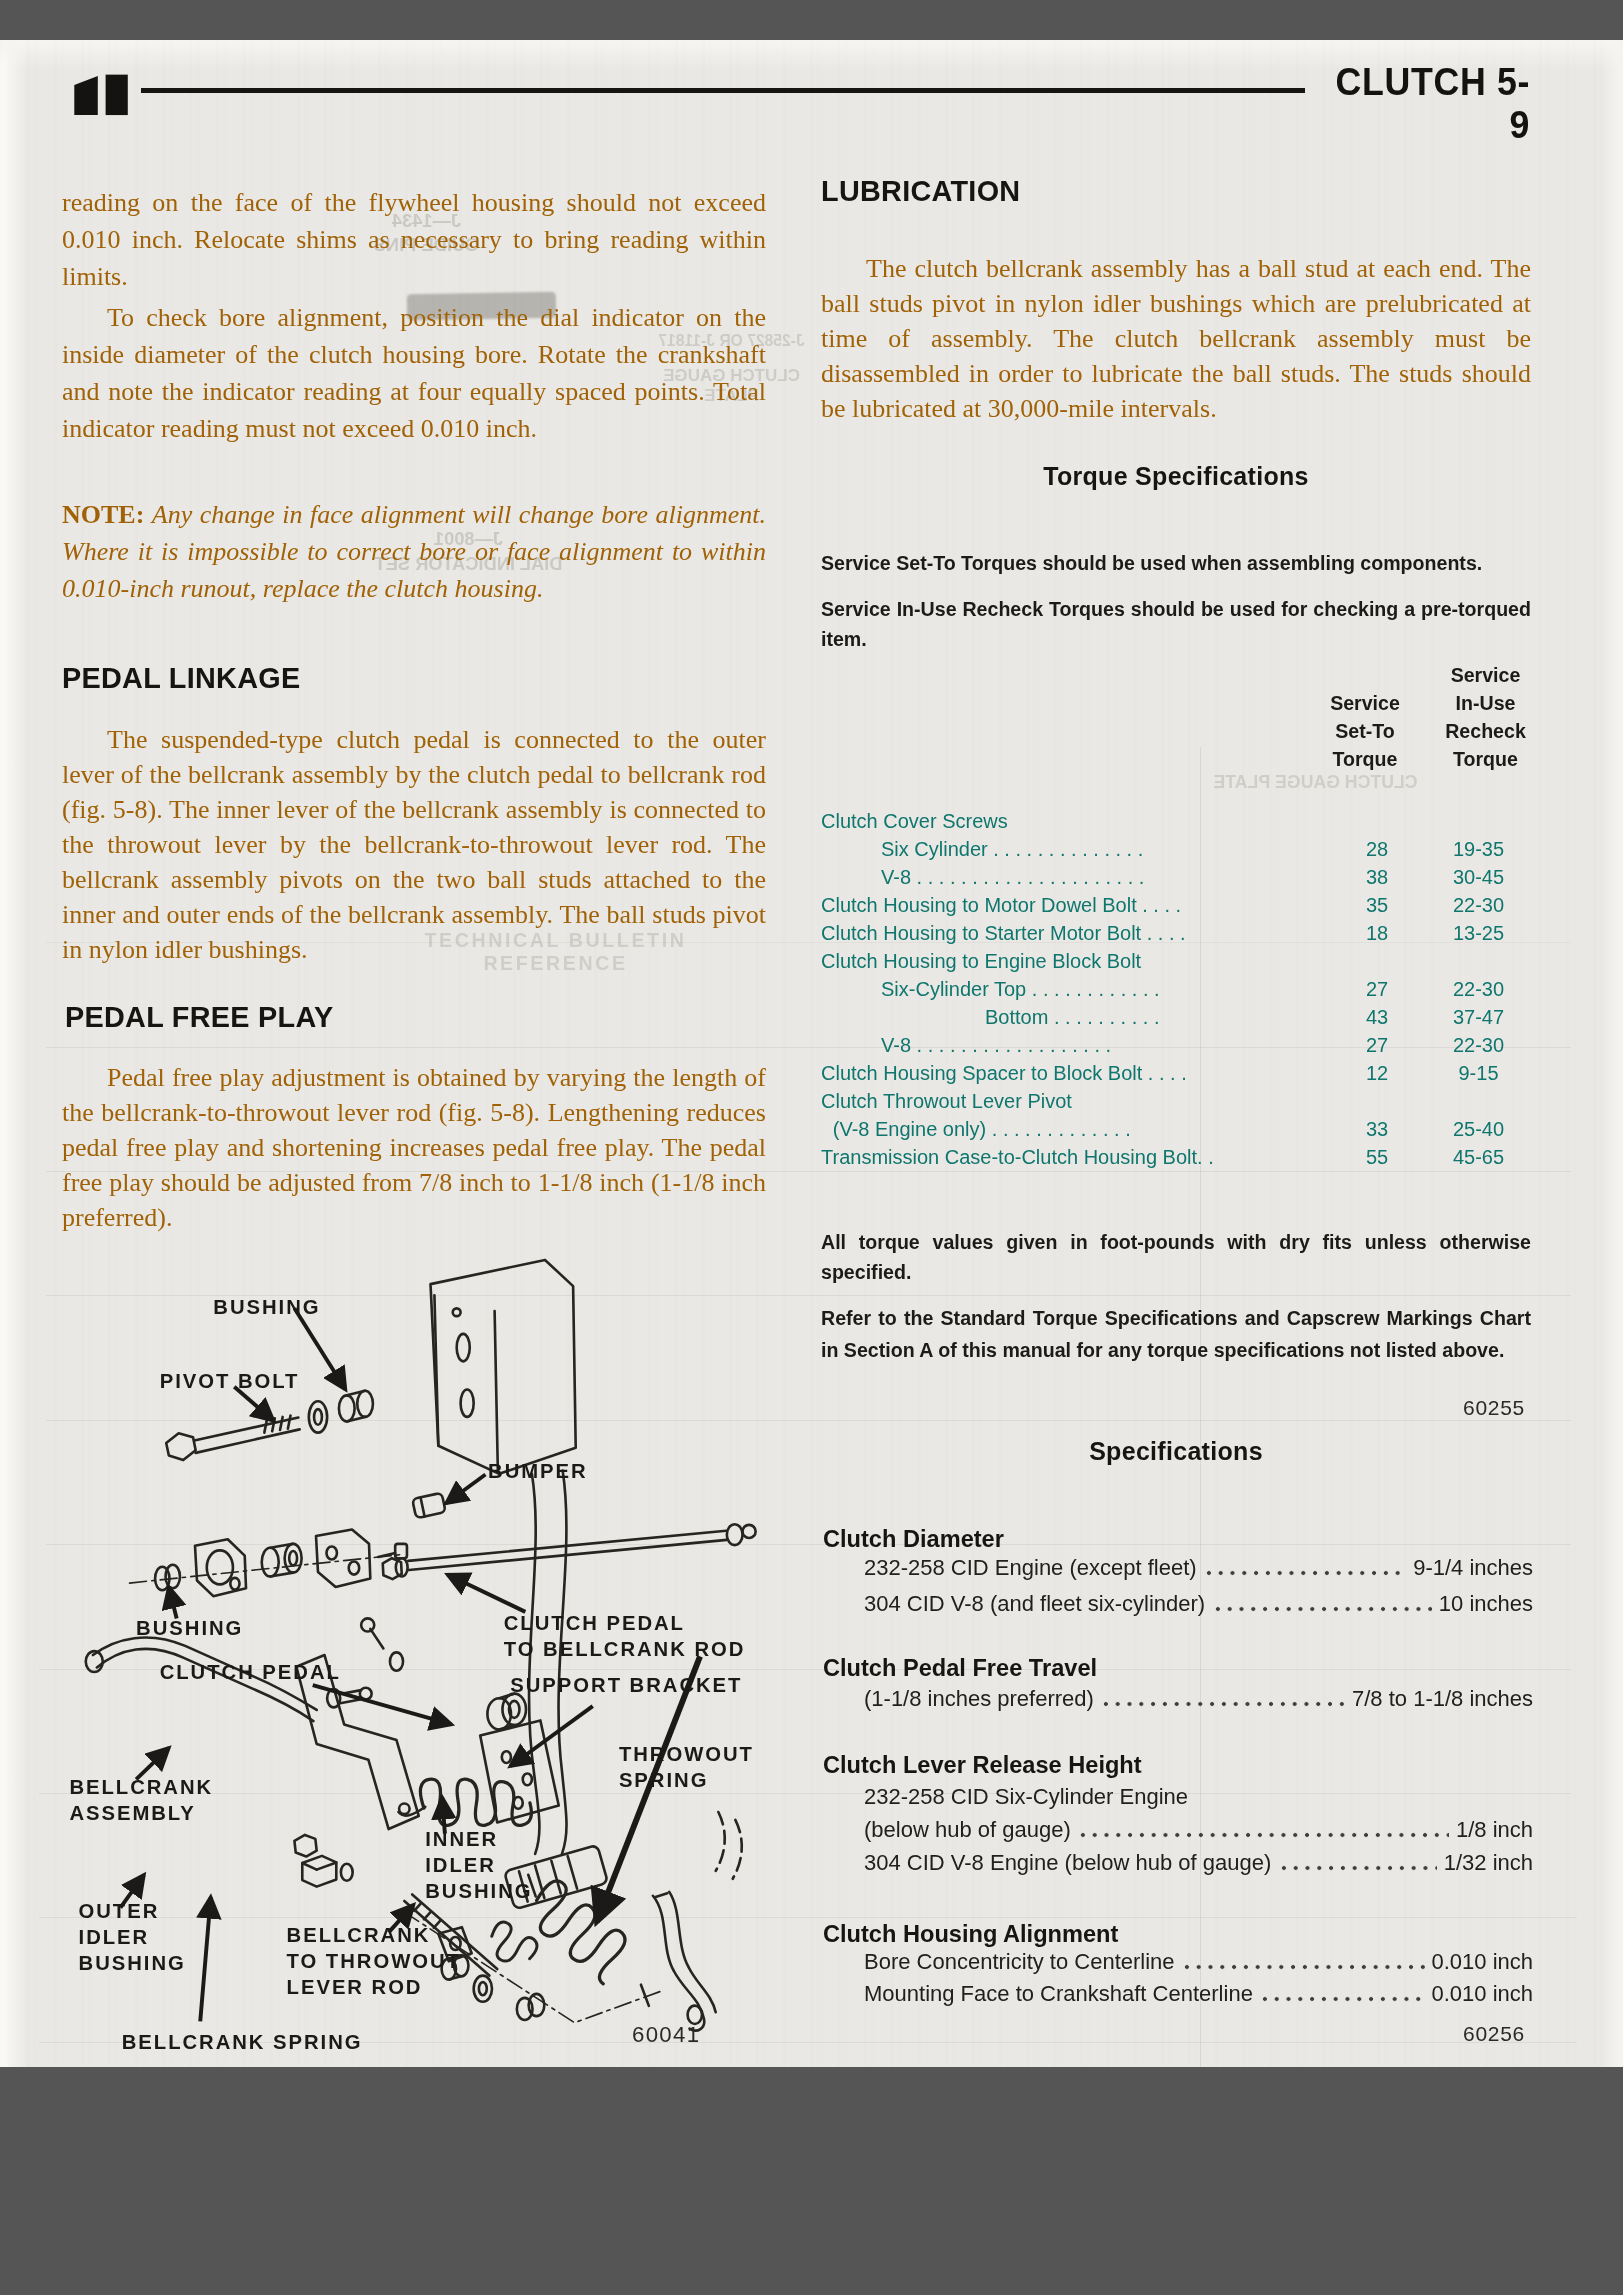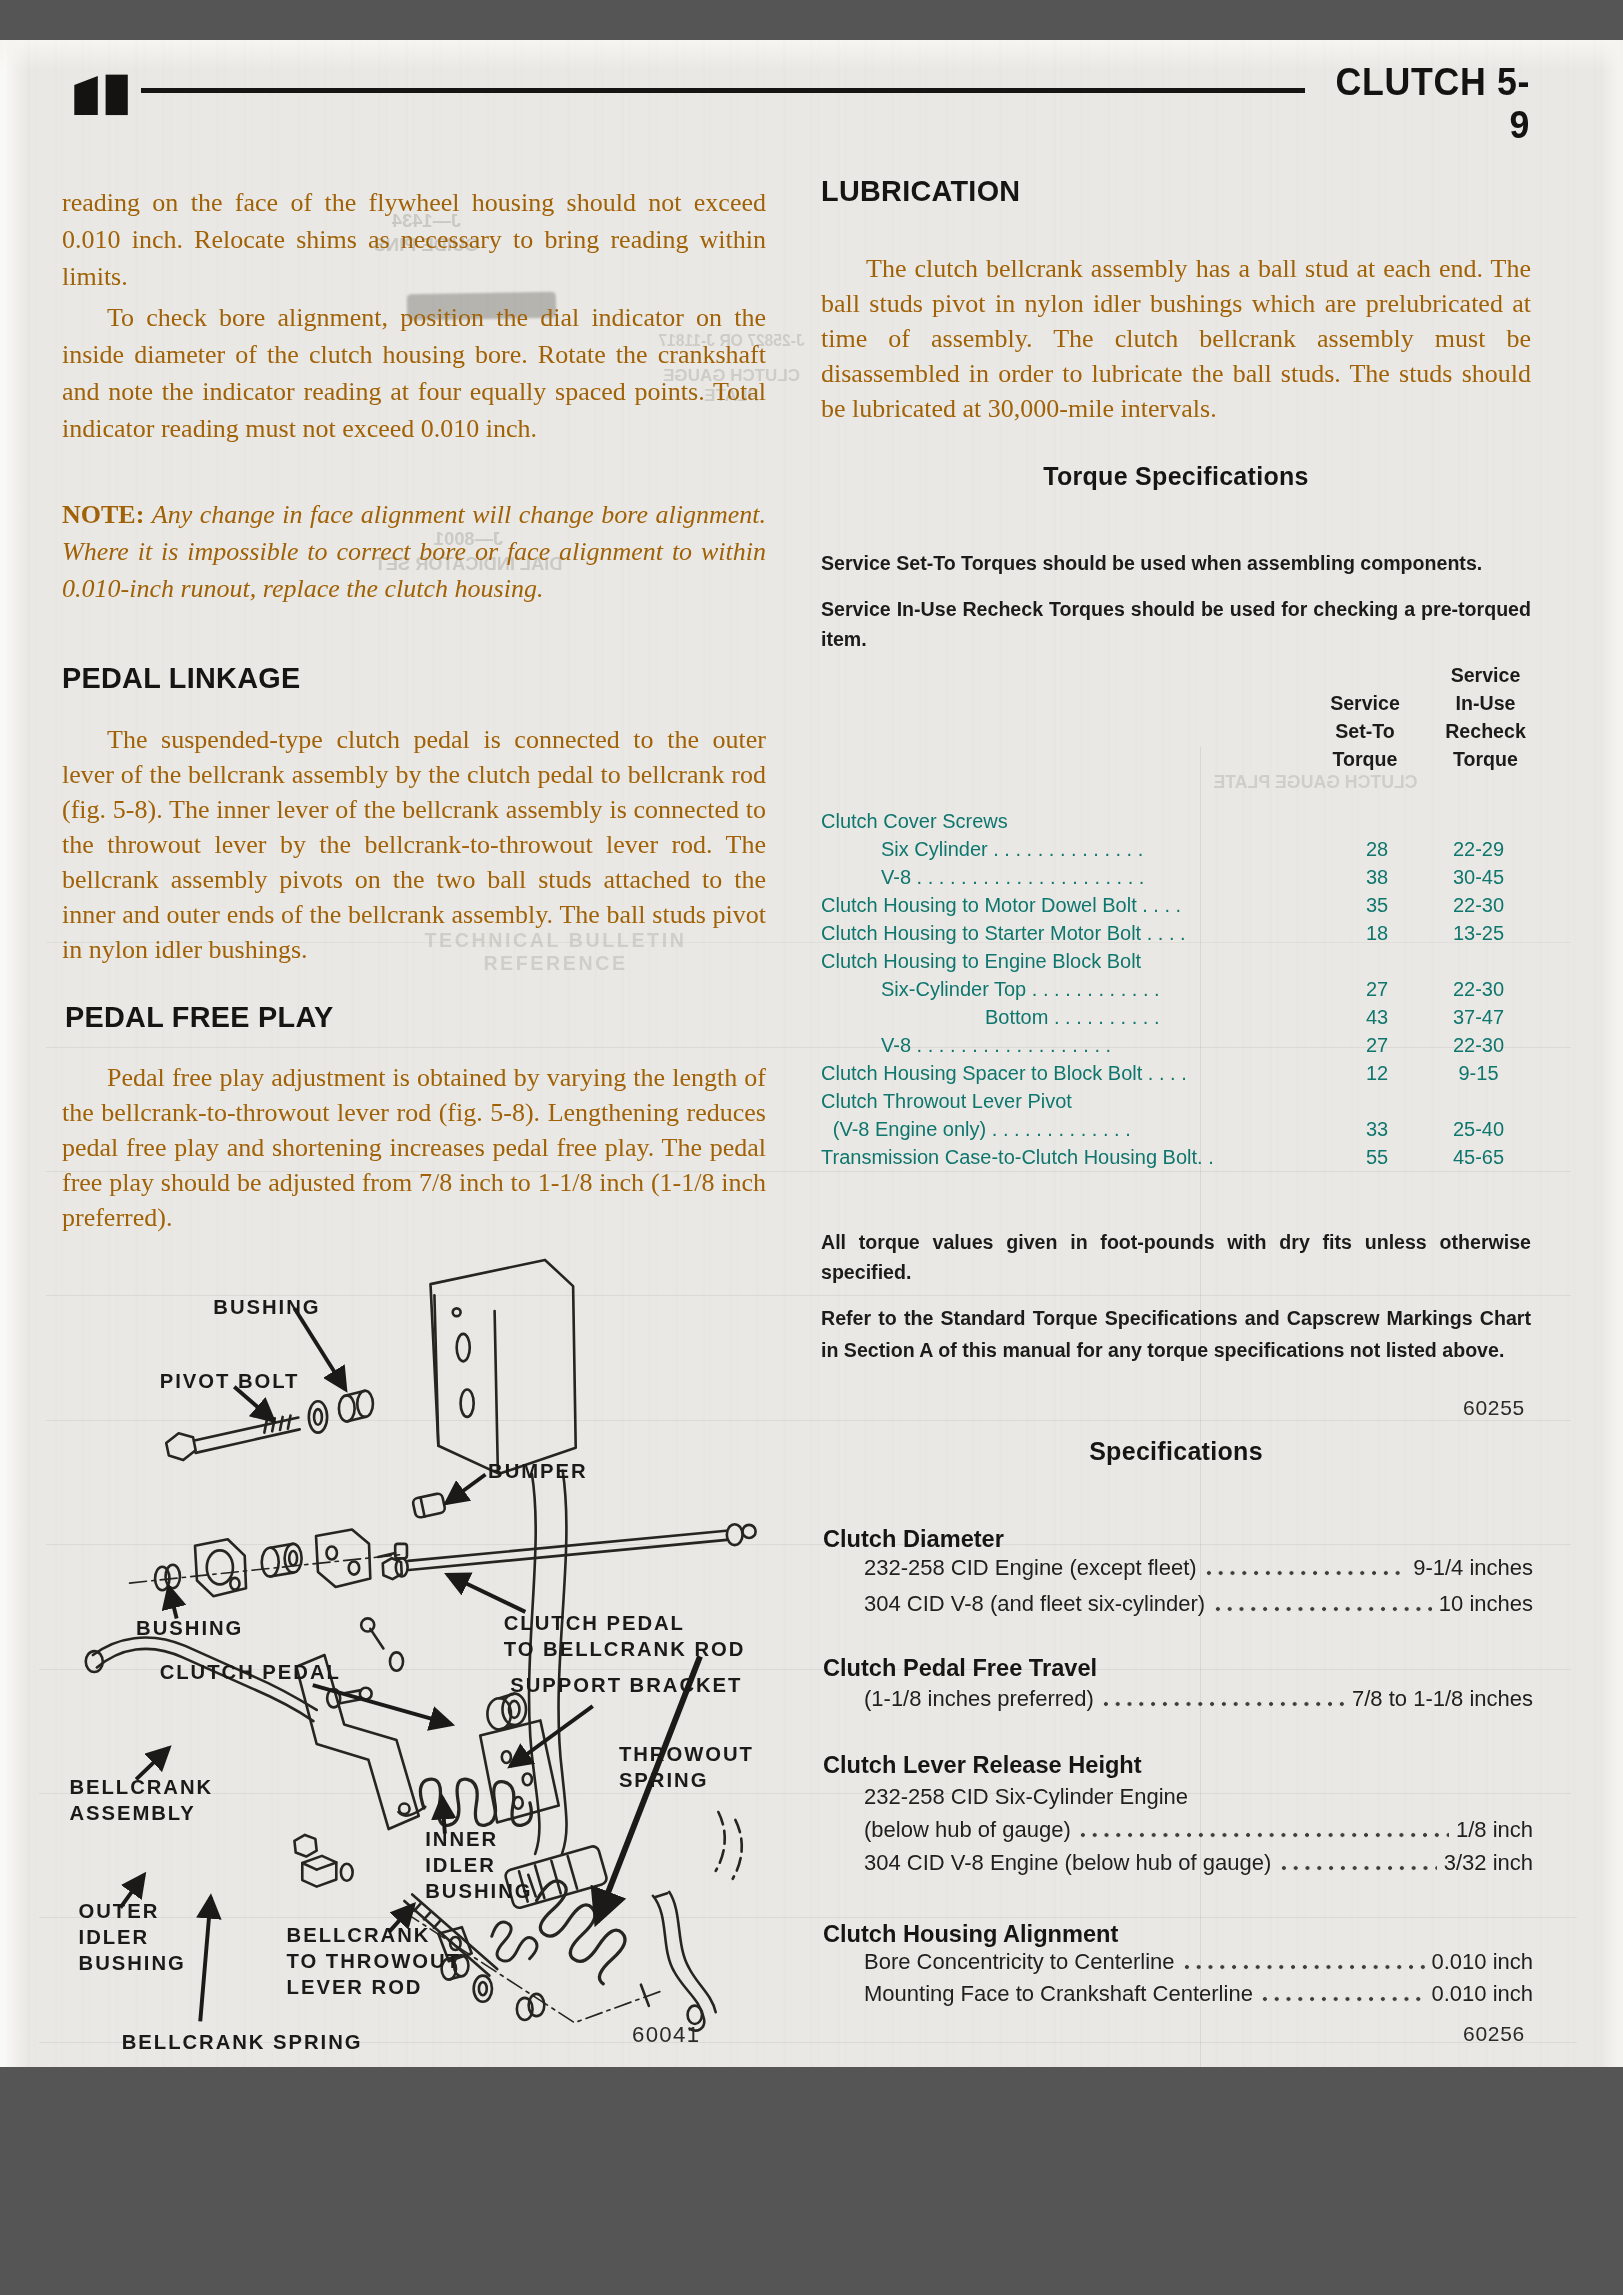--- a/index.html
+++ b/index.html
@@ -319,21 +319,21 @@
 
   <div class="abs tt" style="left:821px;top:767px;">
     <div class="tt-row">
         <span class="tt-label">Clutch Cover Screws</span>
         <span class="tt-v1"></span>
         <span class="tt-v2"></span>
       </div>
     <div class="tt-row">
         <span class="tt-label ind1">Six Cylinder  . . . . . . . . . . . . . .</span>
         <span class="tt-v1">28</span>
-        <span class="tt-v2">22-29</span>
+        <span class="tt-v2">19-35</span>
       </div>
     <div class="tt-row">
         <span class="tt-label ind1">V-8 . . . . . . . . . . . . . . . . . . . . .</span>
         <span class="tt-v1">38</span>
         <span class="tt-v2">30-45</span>
       </div>
     <div class="tt-row">
         <span class="tt-label">Clutch Housing to Motor Dowel Bolt  . . . .</span>
         <span class="tt-v1">35</span>
         <span class="tt-v2">22-30</span>
@@ -416,21 +416,21 @@
     <span class="spec-ind">232-258 CID Six-Cylinder Engine</span>
   </div>
   <div class="abs spec-row" style="left:823px;top:1777px;">
     <span class="spec-ind">(below hub of gauge)</span>
       <span class="lead"></span>
       <span>1/8 inch</span>
   </div>
   <div class="abs spec-row" style="left:823px;top:1810px;">
     <span class="spec-ind">304 CID V-8 Engine (below hub of gauge)</span>
       <span class="lead"></span>
-      <span>3/32 inch</span>
+      <span>1/32 inch</span>
   </div>
 
   <div class="abs spec-h" style="left:823px;top:1881px;">Clutch Housing Alignment</div>
   <div class="abs spec-row" style="left:823px;top:1909px;">
     <span class="spec-ind">Bore Concentricity to Centerline</span>
       <span class="lead"></span>
       <span>0.010 inch</span>
   </div>
   <div class="abs spec-row" style="left:823px;top:1941px;">
     <span class="spec-ind">Mounting Face to Crankshaft Centerline</span>

